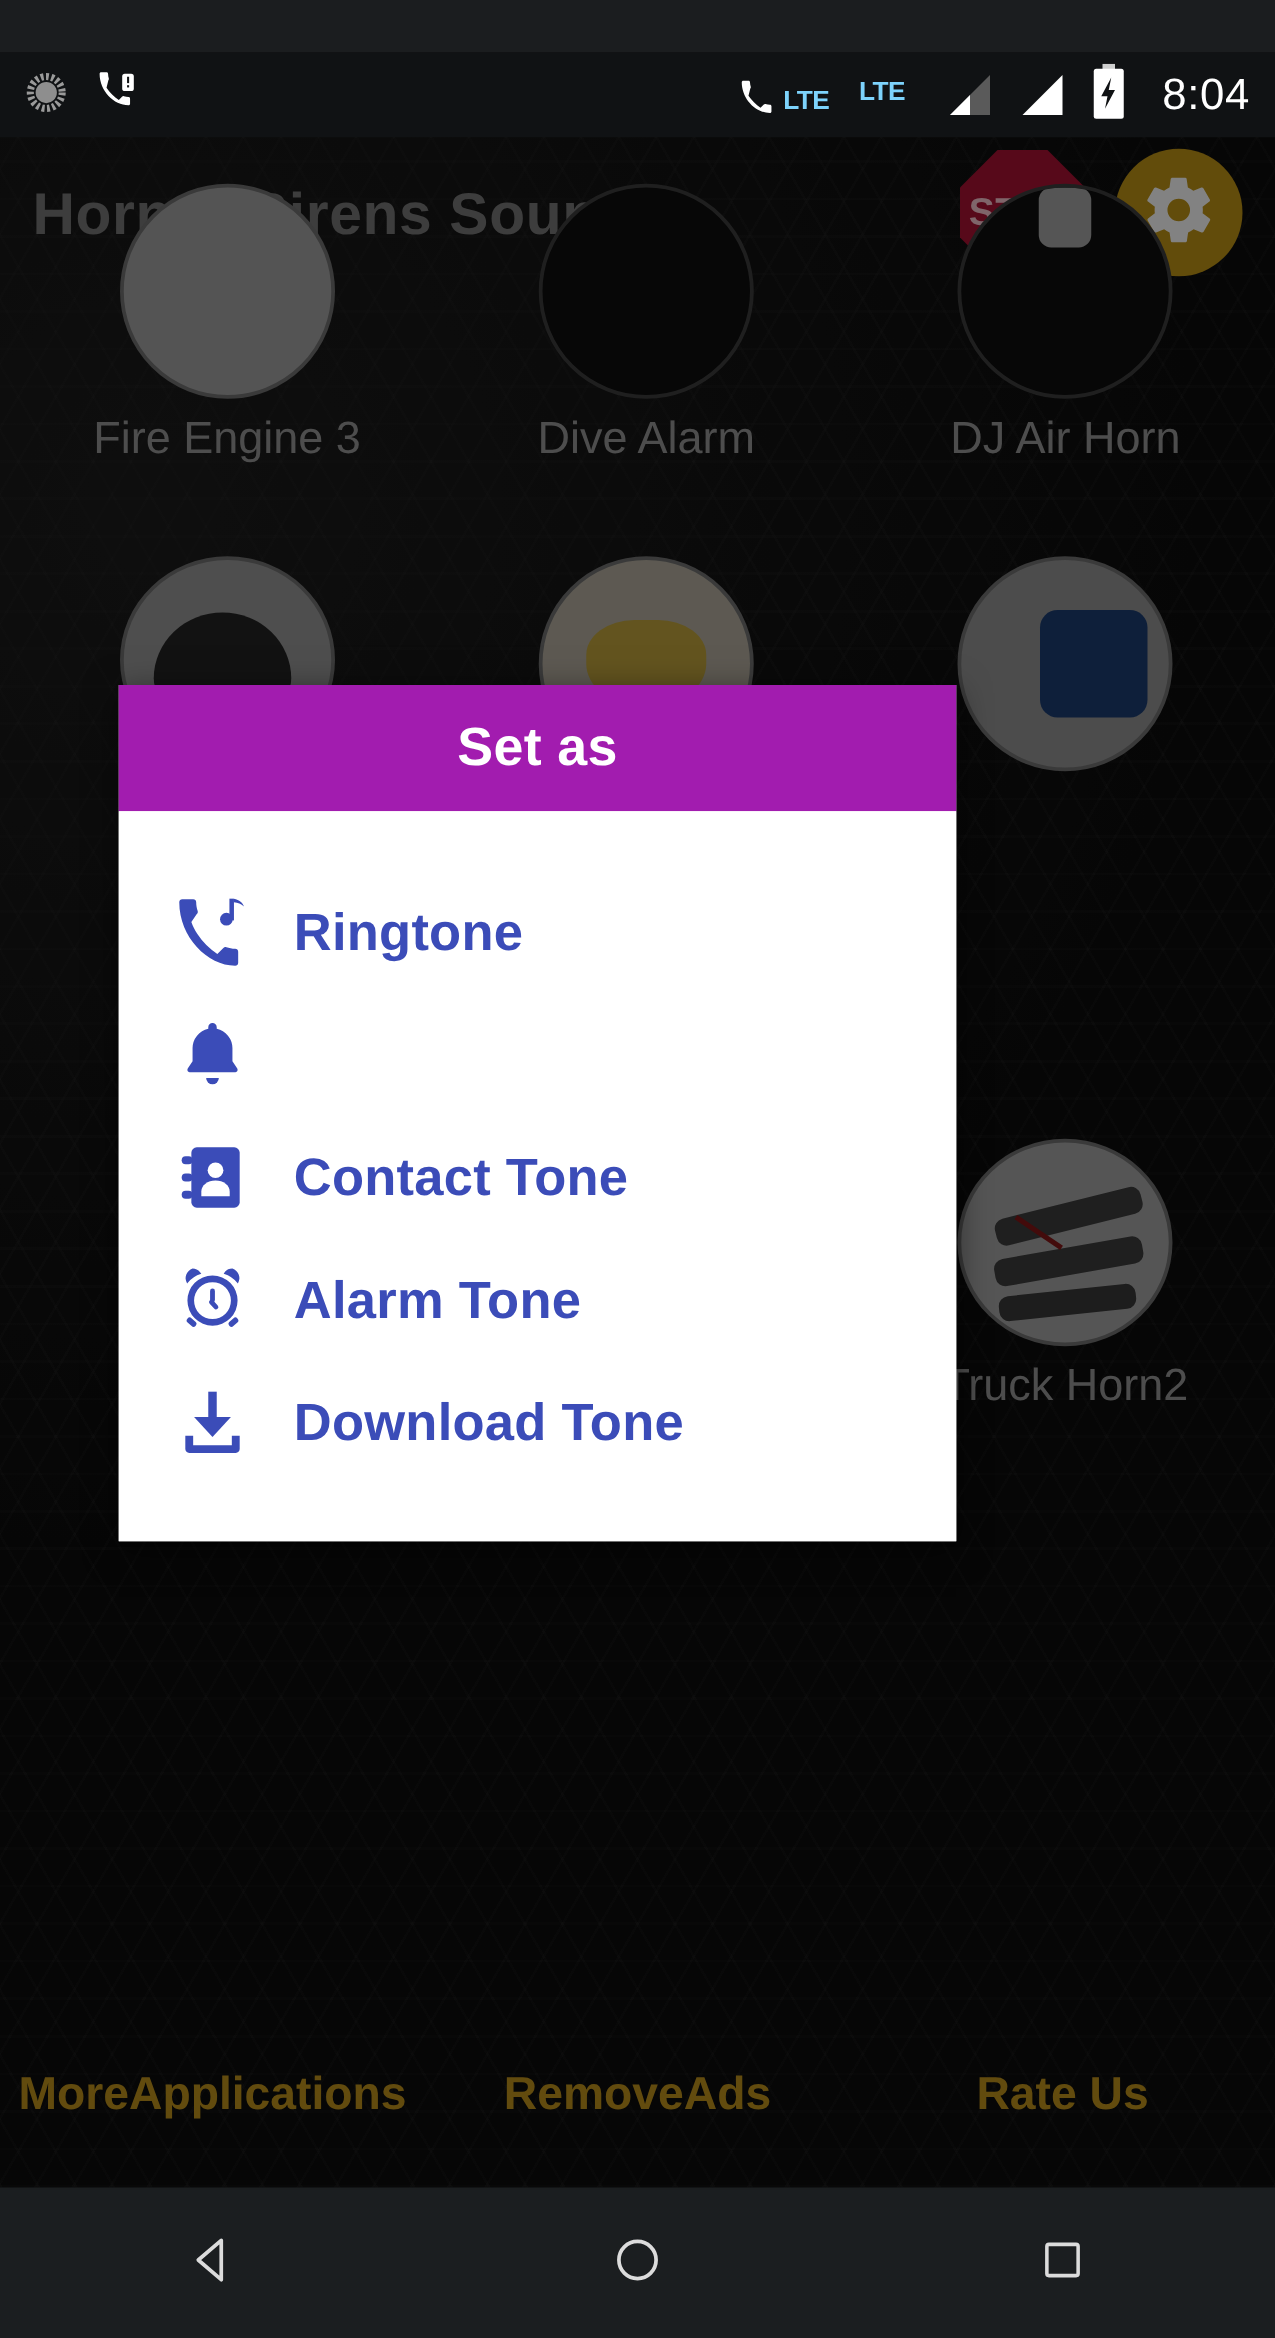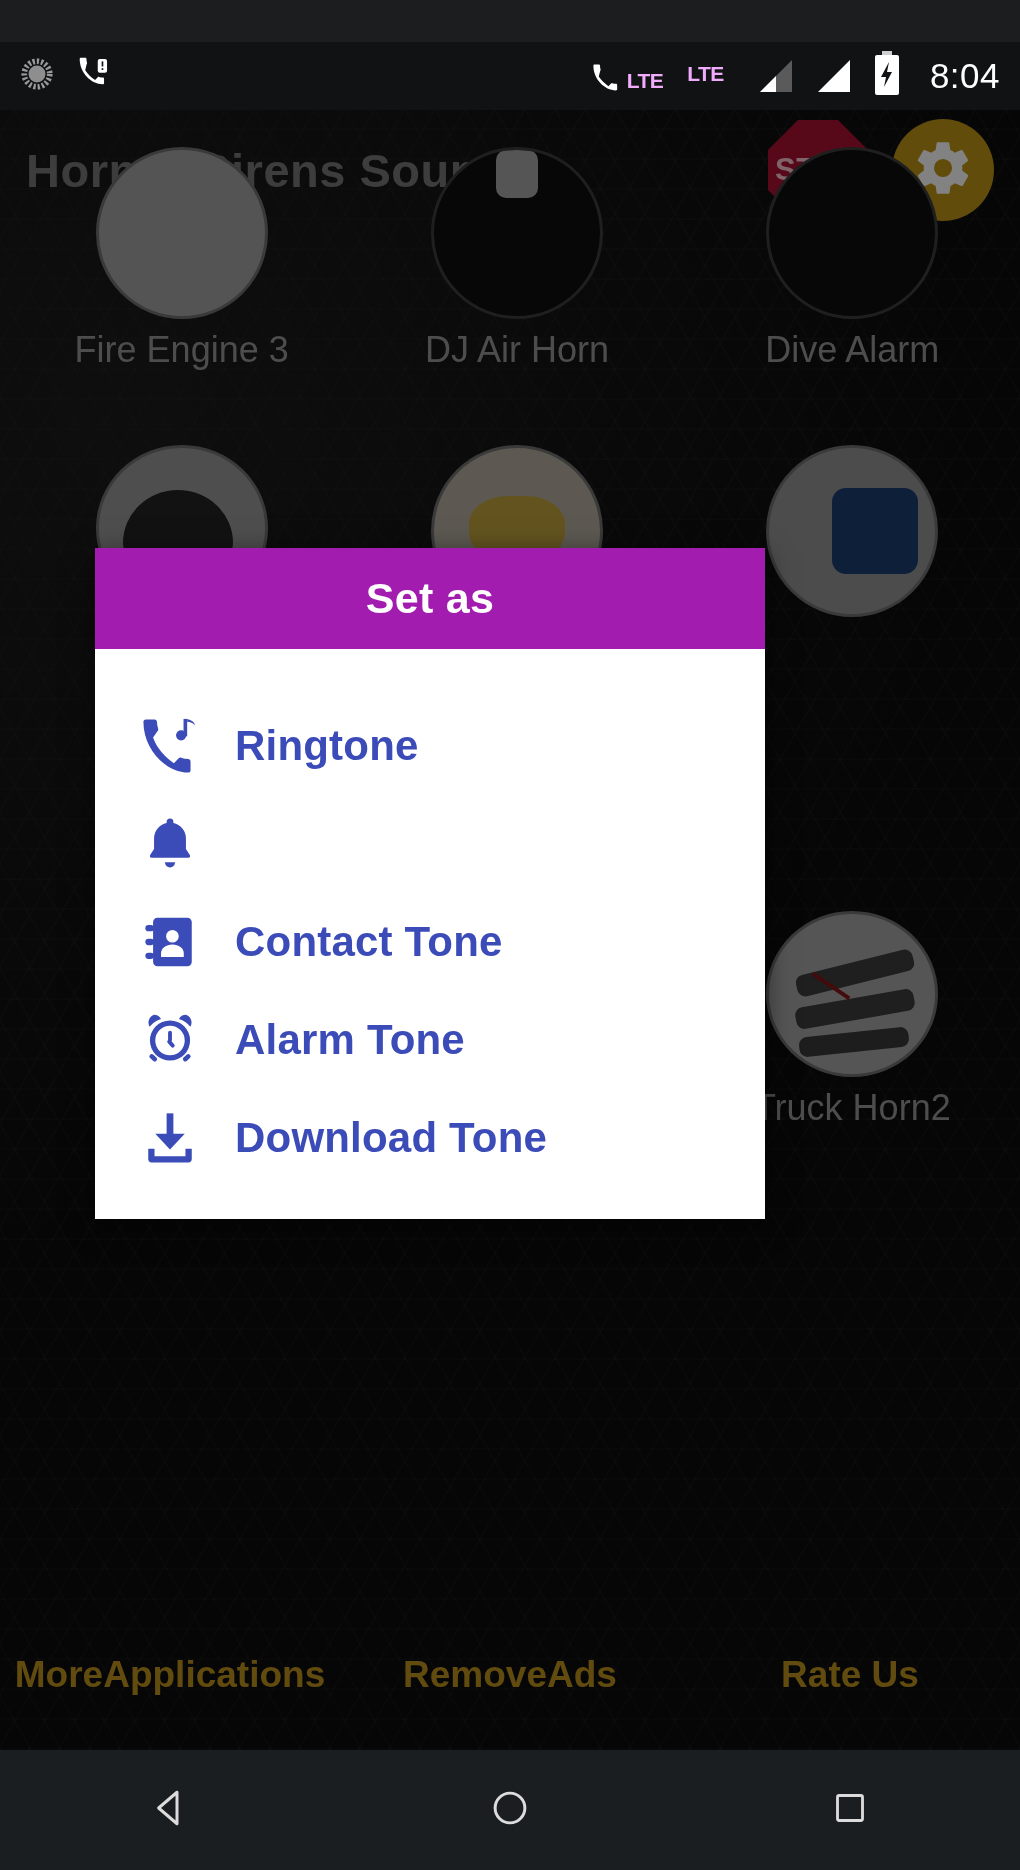--- a/index.html
+++ b/index.html
@@ -26,21 +26,21 @@
     display:flex; align-items:center;
     padding:0 20px;
   }
   .sb-left { display:flex; align-items:center; gap:22px; }
   .sb-right { margin-left:auto; display:flex; align-items:center; gap:14px; }
   .sb-clock {
     color:#fff; font-size:35px; font-weight:400; letter-spacing:.5px;
     margin-left:14px;
   }
   .sb-lte {
-    color:#f0abfc; font-size:21px; font-weight:bold; letter-spacing:-.5px;
+    color:#7dd3fc; font-size:21px; font-weight:bold; letter-spacing:-.5px;
     line-height:1; align-self:flex-start; margin-top:12px;
   }
   .sig { display:block; }
 
   
   .app-bg {
     position:absolute; top:110px; left:0; width:1020px; height:1640px;
     background:
       radial-gradient(circle at 12% 18%, rgba(40,40,40,.55) 0%, rgba(0,0,0,0) 55%),
       repeating-linear-gradient(
@@ -147,21 +147,21 @@
     background:#ffffff;
     box-shadow:0 6px 26px rgba(0,0,0,.55);
   }
   .dialog-header {
     background:#a21caf; height:101px;
     display:flex; align-items:center; justify-content:center;
   }
   .dialog-title {
     color:#ffffff; font-size:43px; font-weight:bold; letter-spacing:.3px;
   }
-  .dialog-body { padding:48px 0 32px 0; background:#fff; }
+  .dialog-body { padding:48px 0 46px 0; background:#fff; }
   .menu-item {
     display:flex; align-items:center;
     height:98px; padding-left:44px;
     cursor:pointer;
   }
   .menu-icon {
     width:62px; height:62px; flex:0 0 62px;
     display:flex; align-items:center; justify-content:center;
   }
   .menu-label {
@@ -247,28 +247,28 @@
   </div>
 
   <div class="grid">
 
     <div class="grid-row">
       <div class="cell">
         <div class="thumb" style="margin-top:-68px;background:#9a9a9a;"></div>
         <div class="cell-label">Fire Engine 3</div>
       </div>
       <div class="cell">
+        <div class="thumb dark" style="margin-top:-68px;"></div>
+        <div class="cell-label">Dive Alarm</div>
+      </div>
+      <div class="cell">
         <div class="thumb dark" style="margin-top:-68px;">
           <div style="position:absolute;top:0;left:50%;transform:translateX(-50%);width:42px;height:48px;background:#9c9c9c;border-radius:10px;"></div>
         </div>
         <div class="cell-label">DJ Air Horn</div>
-      </div>
-      <div class="cell">
-        <div class="thumb dark" style="margin-top:-68px;"></div>
-        <div class="cell-label">Dive Alarm</div>
       </div>
     </div>
 
     <div class="grid-row" style="margin-top:12px;">
       <div class="cell">
         <div class="thumb">
           <div class="cone" style="width:110px;height:88px;background:#222;left:24px;top:42px;"></div>
         </div>
         <div class="cell-label">Eu</div>
       </div>

